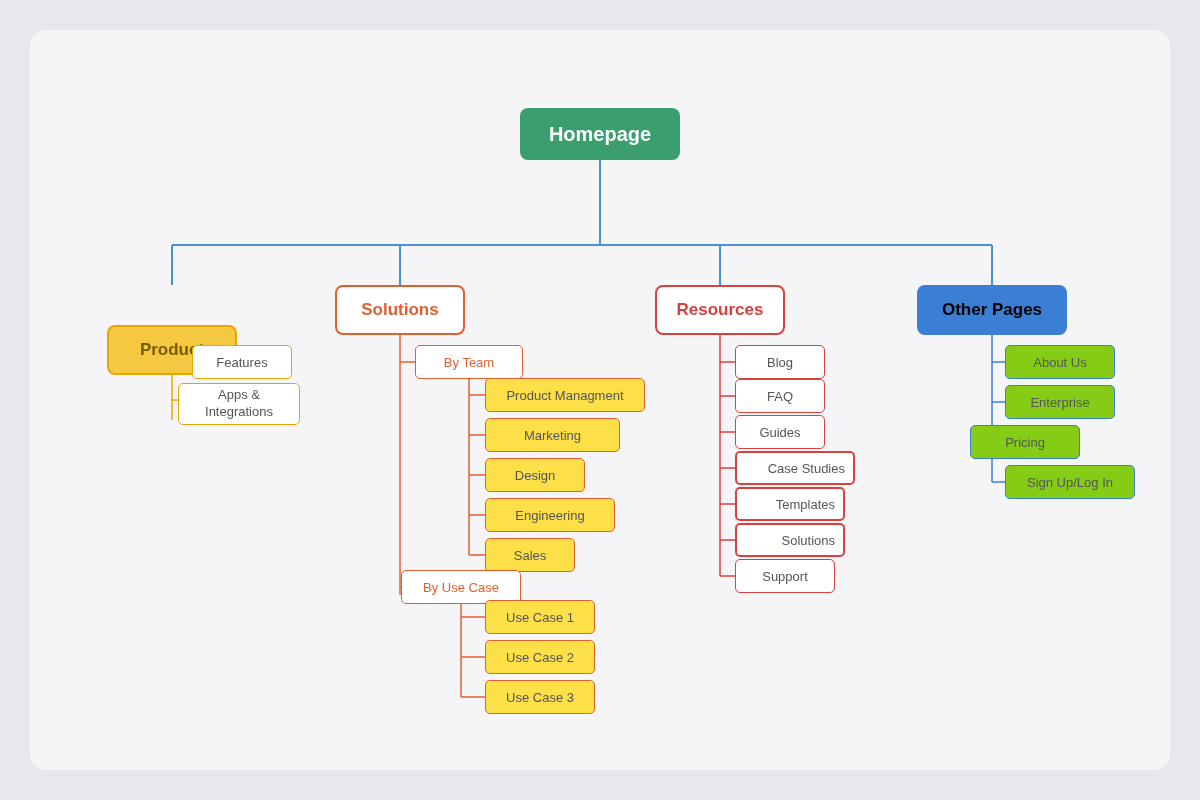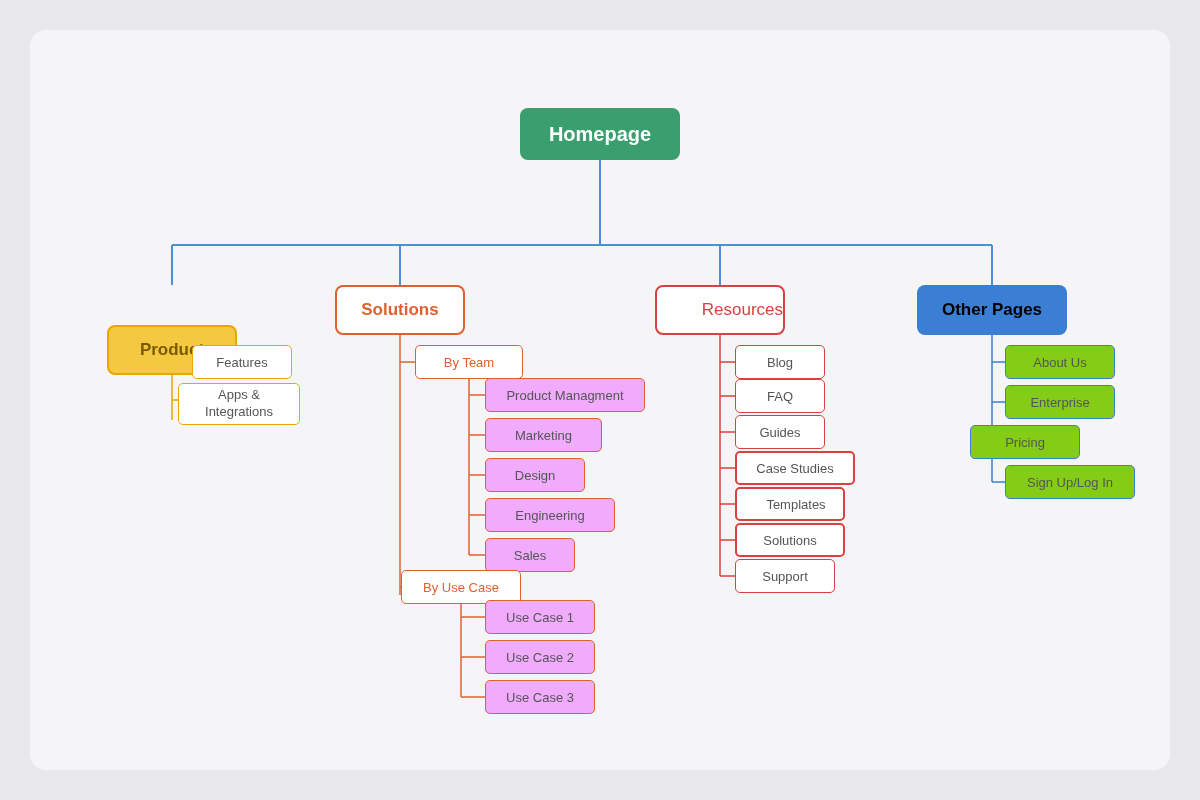--- a/index.html
+++ b/index.html
@@ -65,26 +65,25 @@
       font-weight: 600;
       width: 130px;
       height: 50px;
       border: 2px solid #e06030;
       border-radius: 8px;
     }
     .node-resources {
       background: #fff;
       color: #d94040;
       font-size: 17px;
-      font-weight: 400;
+      font-weight: 700;
       width: 130px;
       height: 50px;
       border: 2px solid #d94040;
       border-radius: 8px;
-      justify-content: flex-end;
     }
     .node-otherpages {
       background: #3a7fd4;
       color: #000000;
       font-size: 17px;
       font-weight: 600;
       width: 150px;
       height: 50px;
       border-radius: 8px;
     }
@@ -92,21 +91,21 @@
       background: #fff;
       color: #555;
       font-size: 13px;
       font-weight: 400;
       border: 1.5px solid #e6a800;
       border-radius: 5px;
       padding: 0 8px;
       height: 34px;
     }
     .node-orange-leaf {
-      background: #f0abfc;
+      background: #fde047;
       color: #555;
       font-size: 13px;
       font-weight: 400;
       border: 1.5px solid #e06030;
       border-radius: 5px;
       padding: 0 8px;
       height: 34px;
     }
     .node-orange-sub {
       background: #fff;
@@ -130,20 +129,21 @@
     }
     .node-red-highlight {
       background: #fff;
       color: #555;
       font-size: 13px;
       font-weight: 400;
       border: 2px solid #d94040;
       border-radius: 5px;
       padding: 0 8px;
       height: 34px;
+      justify-content: flex-end;
     }
     .node-blue-leaf {
       background: #84cc16;
       color: #555;
       font-size: 13px;
       font-weight: 400;
       border: 1.5px solid #3a7fd4;
       border-radius: 5px;
       padding: 0 8px;
       height: 34px;
@@ -228,21 +228,21 @@
     <span>Solutions</span>
   </div>
 
   <div class="node node-orange-sub" style="left:385px; top:315px; width:108px;">
     <span>By Team</span>
   </div>
 
   <div class="node node-orange-leaf" style="left:455px; top:348px; width:160px;">
     <span>Product Managment</span>
   </div>
-  <div class="node node-orange-leaf" style="left:455px; top:388px; width:117px;">
+  <div class="node node-orange-leaf" style="left:455px; top:388px; width:135px;">
     <span>Marketing</span>
   </div>
   <div class="node node-orange-leaf" style="left:455px; top:428px; width:100px;">
     <span>Design</span>
   </div>
   <div class="node node-orange-leaf" style="left:455px; top:468px; width:130px;">
     <span>Engineering</span>
   </div>
   <div class="node node-orange-leaf" style="left:455px; top:508px; width:90px;">
     <span>Sales</span>

